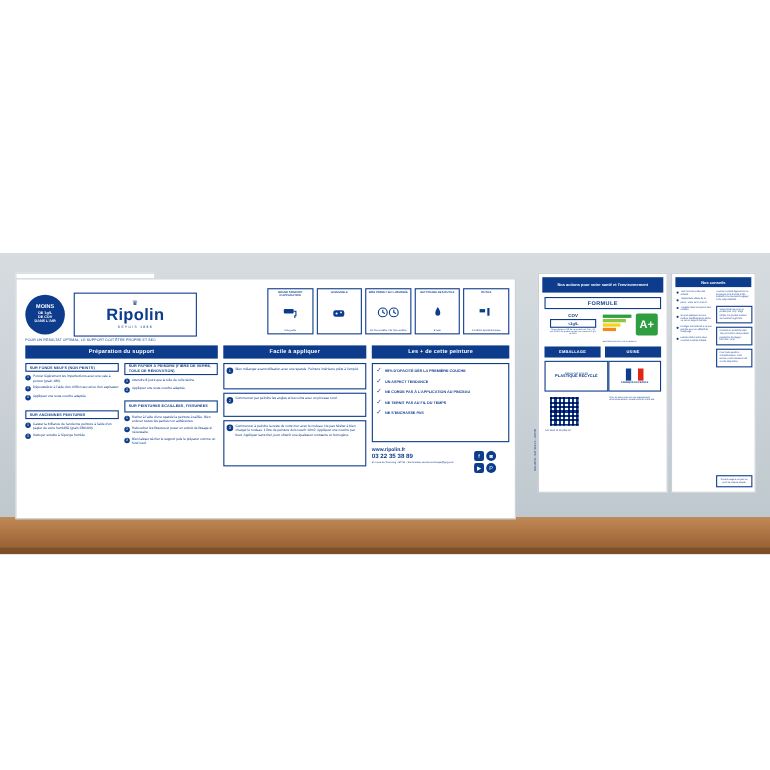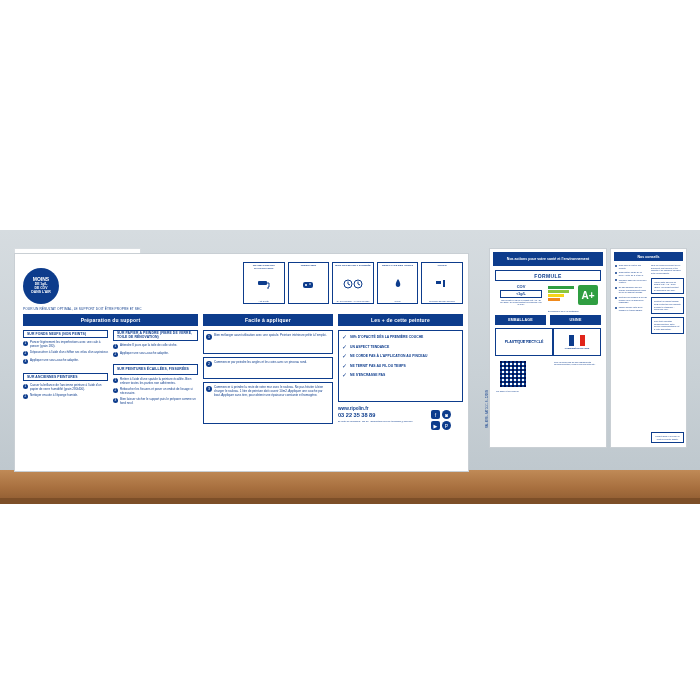--- a/index.html
+++ b/index.html
@@ -196,20 +196,25 @@
     <div class="panel">
       <div class="panel-inner">
 
         <div class="logo-wrap">
           <div class="moins-badge">
             <span class="big">MOINS</span>
             <span>DE 1g/L</span>
             <span>DE COV</span>
             <span>DANS L'AIR</span>
           </div>
+          <div class="ripolin">
+            <span class="crown">♛</span>
+            <span class="name">Ripolin</span>
+            <span class="since">DEPUIS 1888</span>
+          </div>
         </div>
 
         <div class="pour-line">POUR UN RÉSULTAT OPTIMAL, LE SUPPORT DOIT ÊTRE PROPRE ET SEC</div>
 
         <div class="chips">
           <div class="chip">
             <div class="cap">GRAND CONFORT D'APPLICATION</div>
             <div class="glyph">
               <svg width="14" height="12" viewBox="0 0 14 12">
                   <rect x="1" y="2" width="9" height="4" rx="1" fill="#0d3c8c"></rect>

